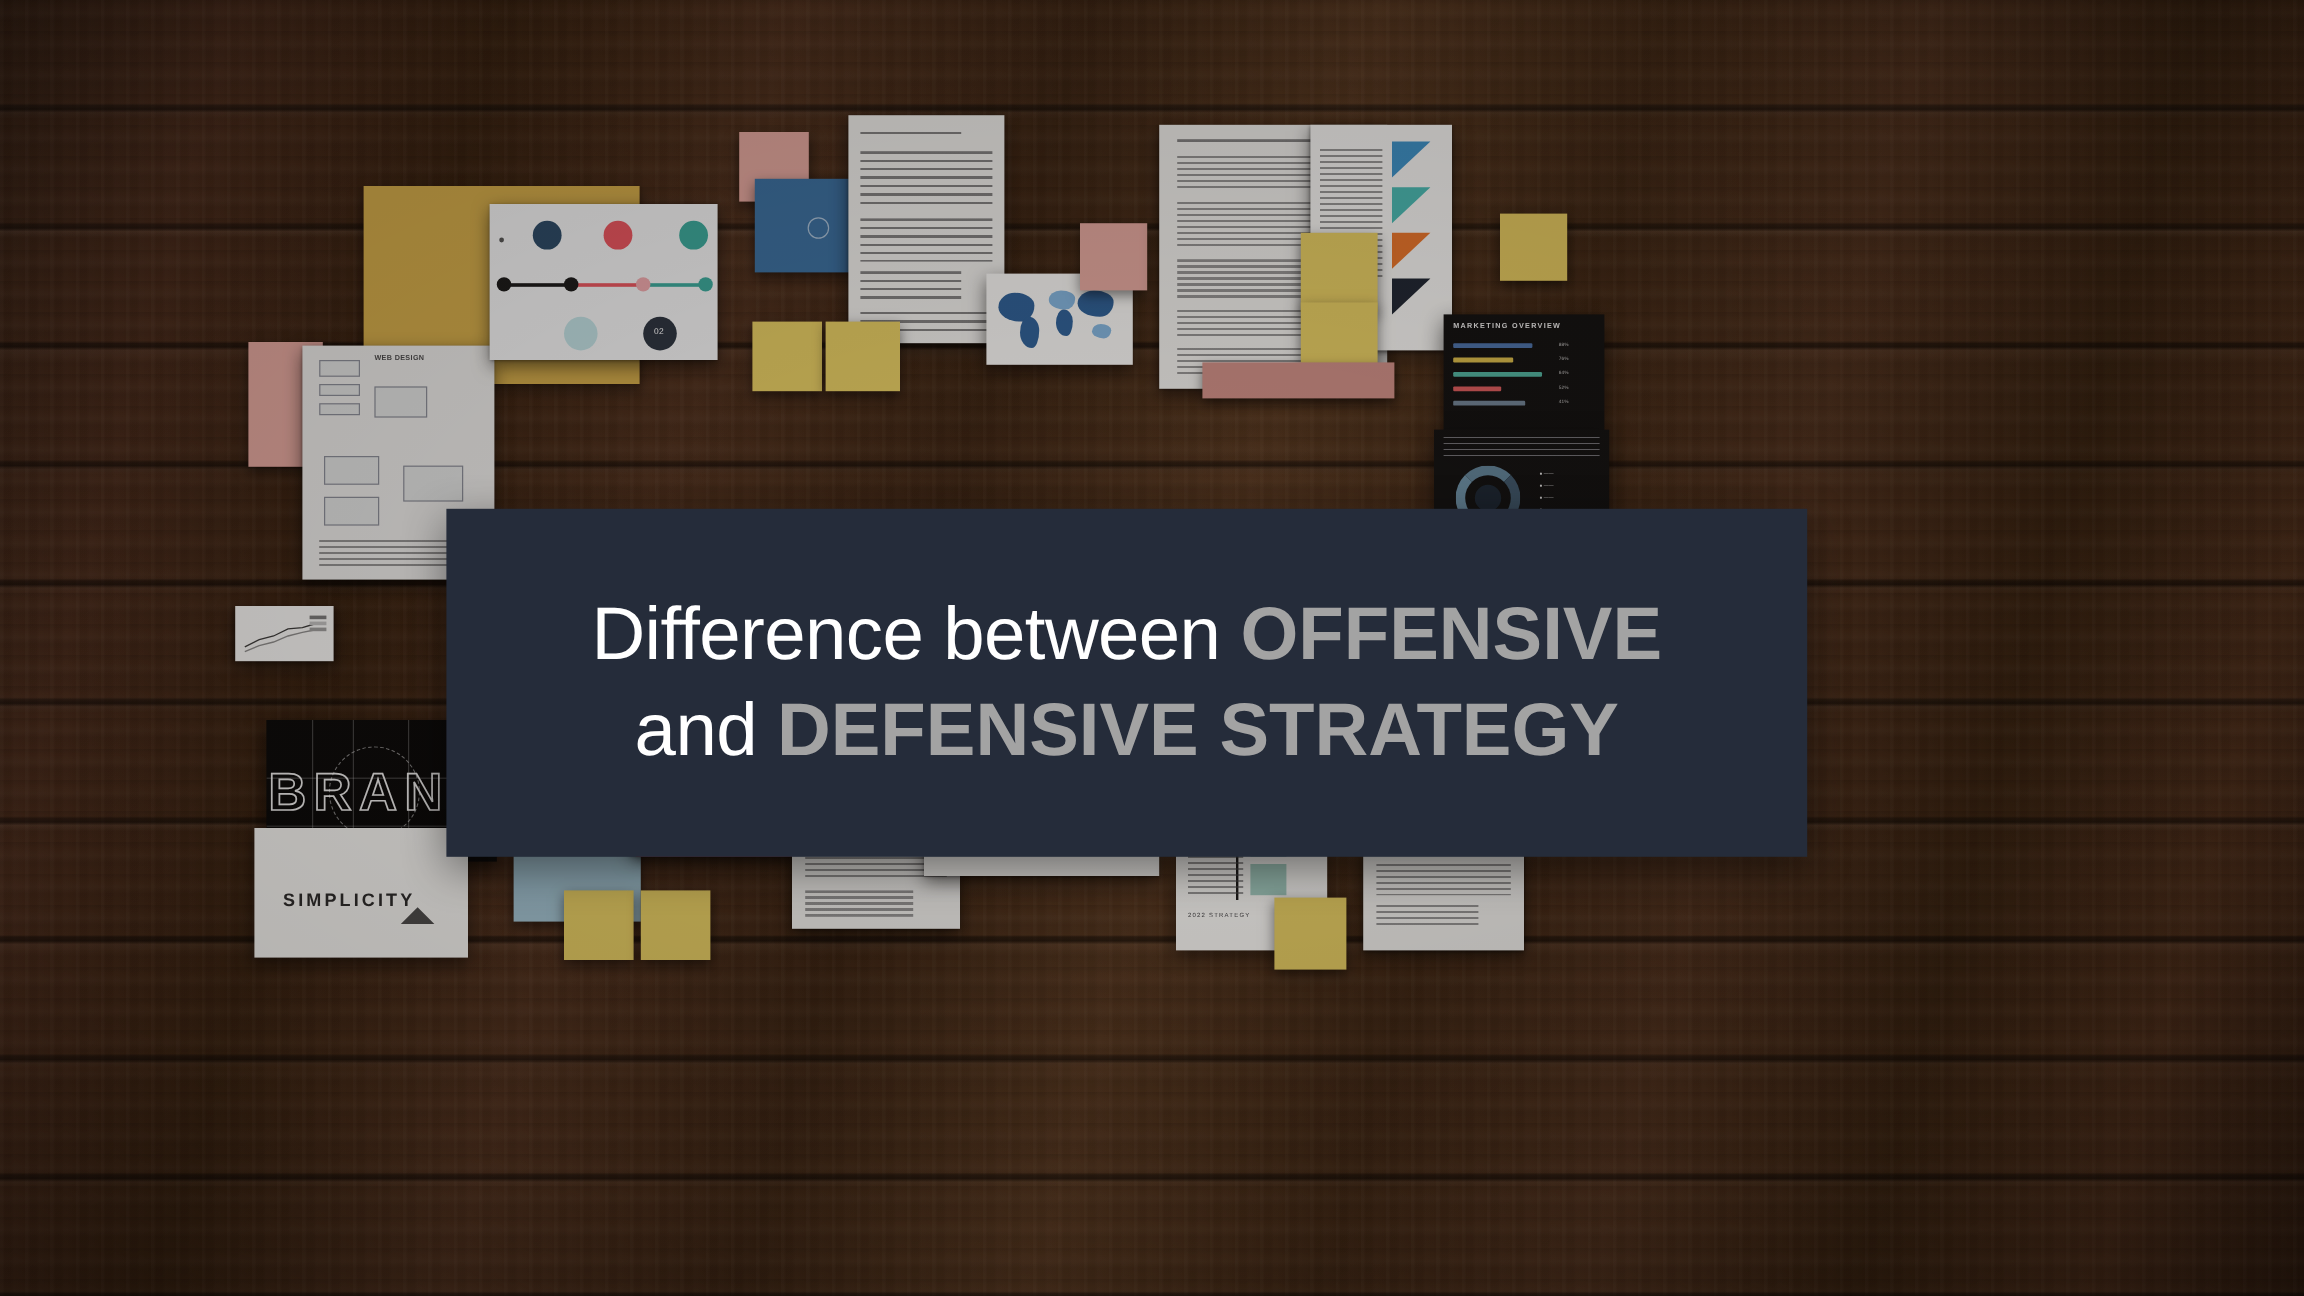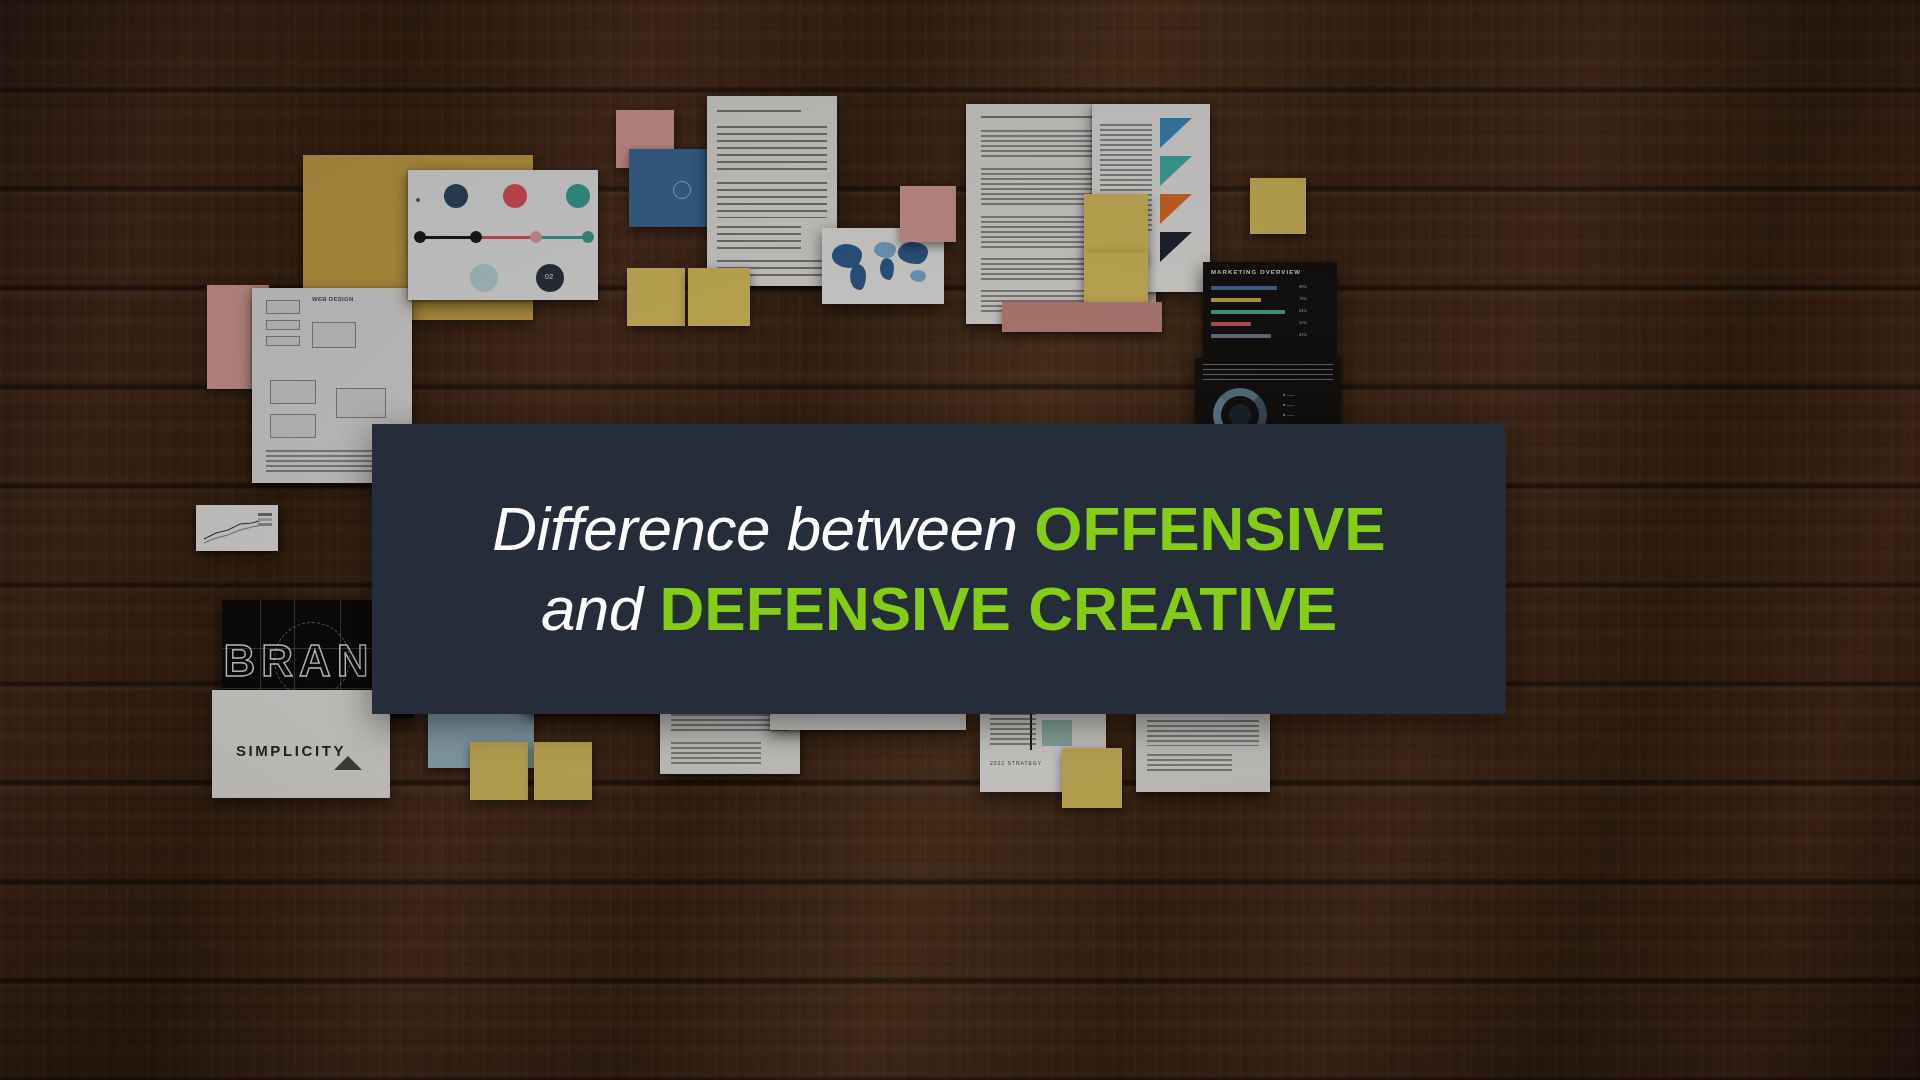--- a/index.html
+++ b/index.html
@@ -155,22 +155,22 @@
   .title-line {
     font-family: "Liberation Sans Narrow", "Liberation Sans", sans-serif;
     font-stretch: condensed;
     color: #ffffff;
     font-size: 62px;
     line-height: 80px;
     letter-spacing: -0.5px;
     white-space: nowrap;
     text-align: center;
   }
-  .title-line .accent { color: #84cc16; font-weight: 700; letter-spacing: 0px; }
-  .title-line .bold-white { font-weight: 300; font-style: italic; }
+  .title-line .accent { color: #a3a3a3; font-weight: 700; letter-spacing: 0px; }
+  .title-line .bold-white { font-weight: 300; }
 
   
   .circ { position: absolute; border-radius: 50%; }
   .tl-dot { position: absolute; border-radius: 50%; }
 
   .brand-poster {
     position: absolute;
     background: #0a0a0a;
     box-shadow: 0 6px 16px rgba(0,0,0,0.6);
     overflow: hidden;
@@ -477,20 +477,20 @@
   </div>
 
   <div class="sticky" style="left:1062px; top:748px; width:60px; height:60px; background:#e0c862;"></div>
 
 
   <div id="banner">
     <div class="title-line">
       <span class="bold-white">Difference between </span><span class="accent">OFFENSIVE</span>
     </div>
     <div class="title-line">
-      <span class="bold-white">and </span><span class="accent">DEFENSIVE CREATIVE</span>
+      <span class="bold-white">and </span><span class="accent">DEFENSIVE STRATEGY</span>
     </div>
   </div>
 
   <div class="desk-tint" style="z-index:20;"></div>
   <div class="desk-vignette" style="z-index:21;"></div>
 
 </div>
 
 </body></html>

